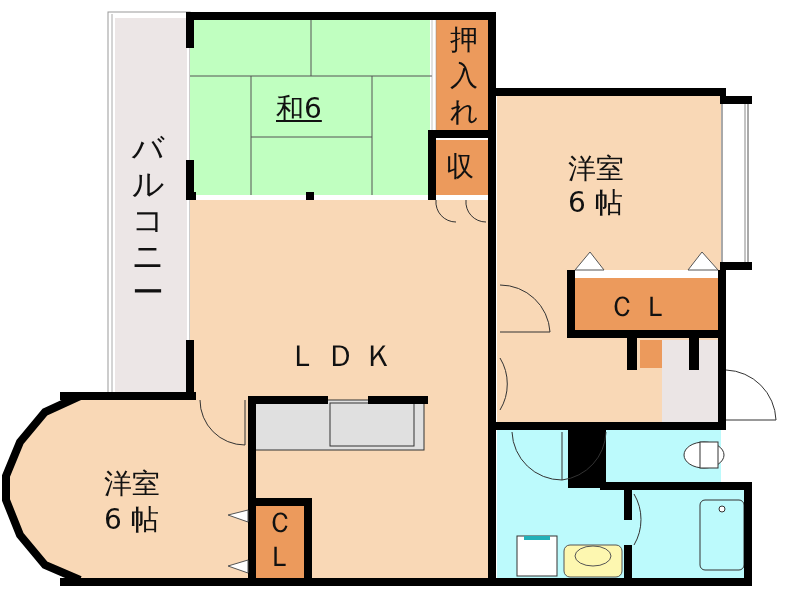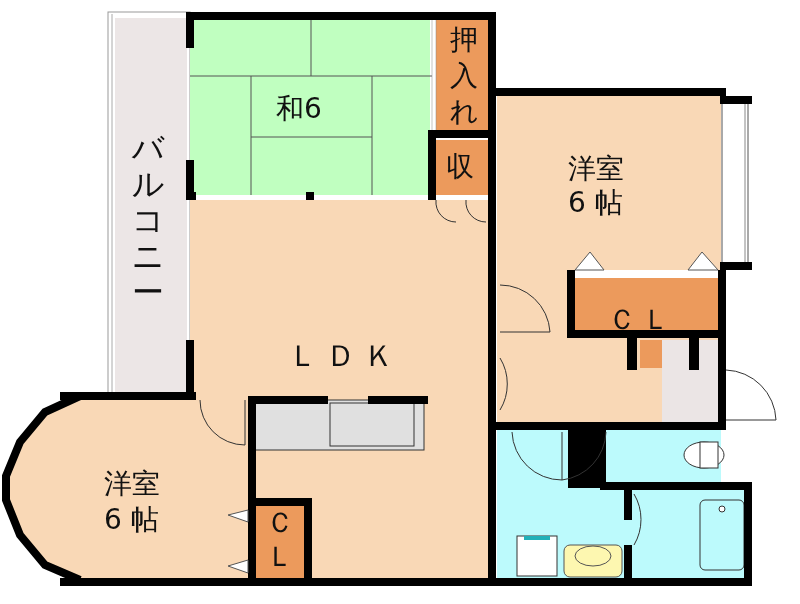--- a/index.html
+++ b/index.html
@@ -119,36 +119,36 @@
 </svg>
 
 <div style="position:absolute;left:128px;top:130px;width:40px;font-size:32px;line-height:36px;text-align:center;color:#111;">
   <div>バ</div>
   <div>ル</div>
   <div>コ</div>
   <div>ニ</div>
   <div>ー</div>
 </div>
 
-<div style="position:absolute;left:276px;top:90px;font-size:28px;color:#111;">和6</div>
+<div style="position:absolute;left:276px;top:90px;font-size:28px;color:#111;text-decoration:underline;">和6</div>
 
 <div style="position:absolute;left:442px;top:22px;width:44px;font-size:28px;line-height:36px;text-align:center;color:#111;">
   <div>押</div>
   <div>入</div>
   <div>れ</div>
 </div>
 
 <div style="position:absolute;left:446px;top:148px;font-size:28px;color:#111;">収</div>
 
 <div style="position:absolute;left:568px;top:152px;font-size:28px;line-height:34px;color:#111;">
   <div>洋室</div>
   <div>6 帖</div>
 </div>
 
-<div style="position:absolute;left:608px;top:288px;font-size:28px;letter-spacing:6px;color:#111;margin-top:13px;">ＣＬ</div>
+<div style="position:absolute;left:608px;top:288px;font-size:28px;letter-spacing:6px;color:#111;">ＣＬ</div>
 
 <div style="position:absolute;left:288px;top:336px;font-size:30px;letter-spacing:8px;color:#111;">ＬＤＫ</div>
 
 <div style="position:absolute;left:104px;top:466px;font-size:28px;line-height:36px;color:#111;">
   <div>洋室</div>
   <div>6 帖</div>
 </div>
 
 <div style="position:absolute;left:262px;top:506px;width:36px;font-size:28px;line-height:34px;text-align:center;color:#111;">
   <div>Ｃ</div>

